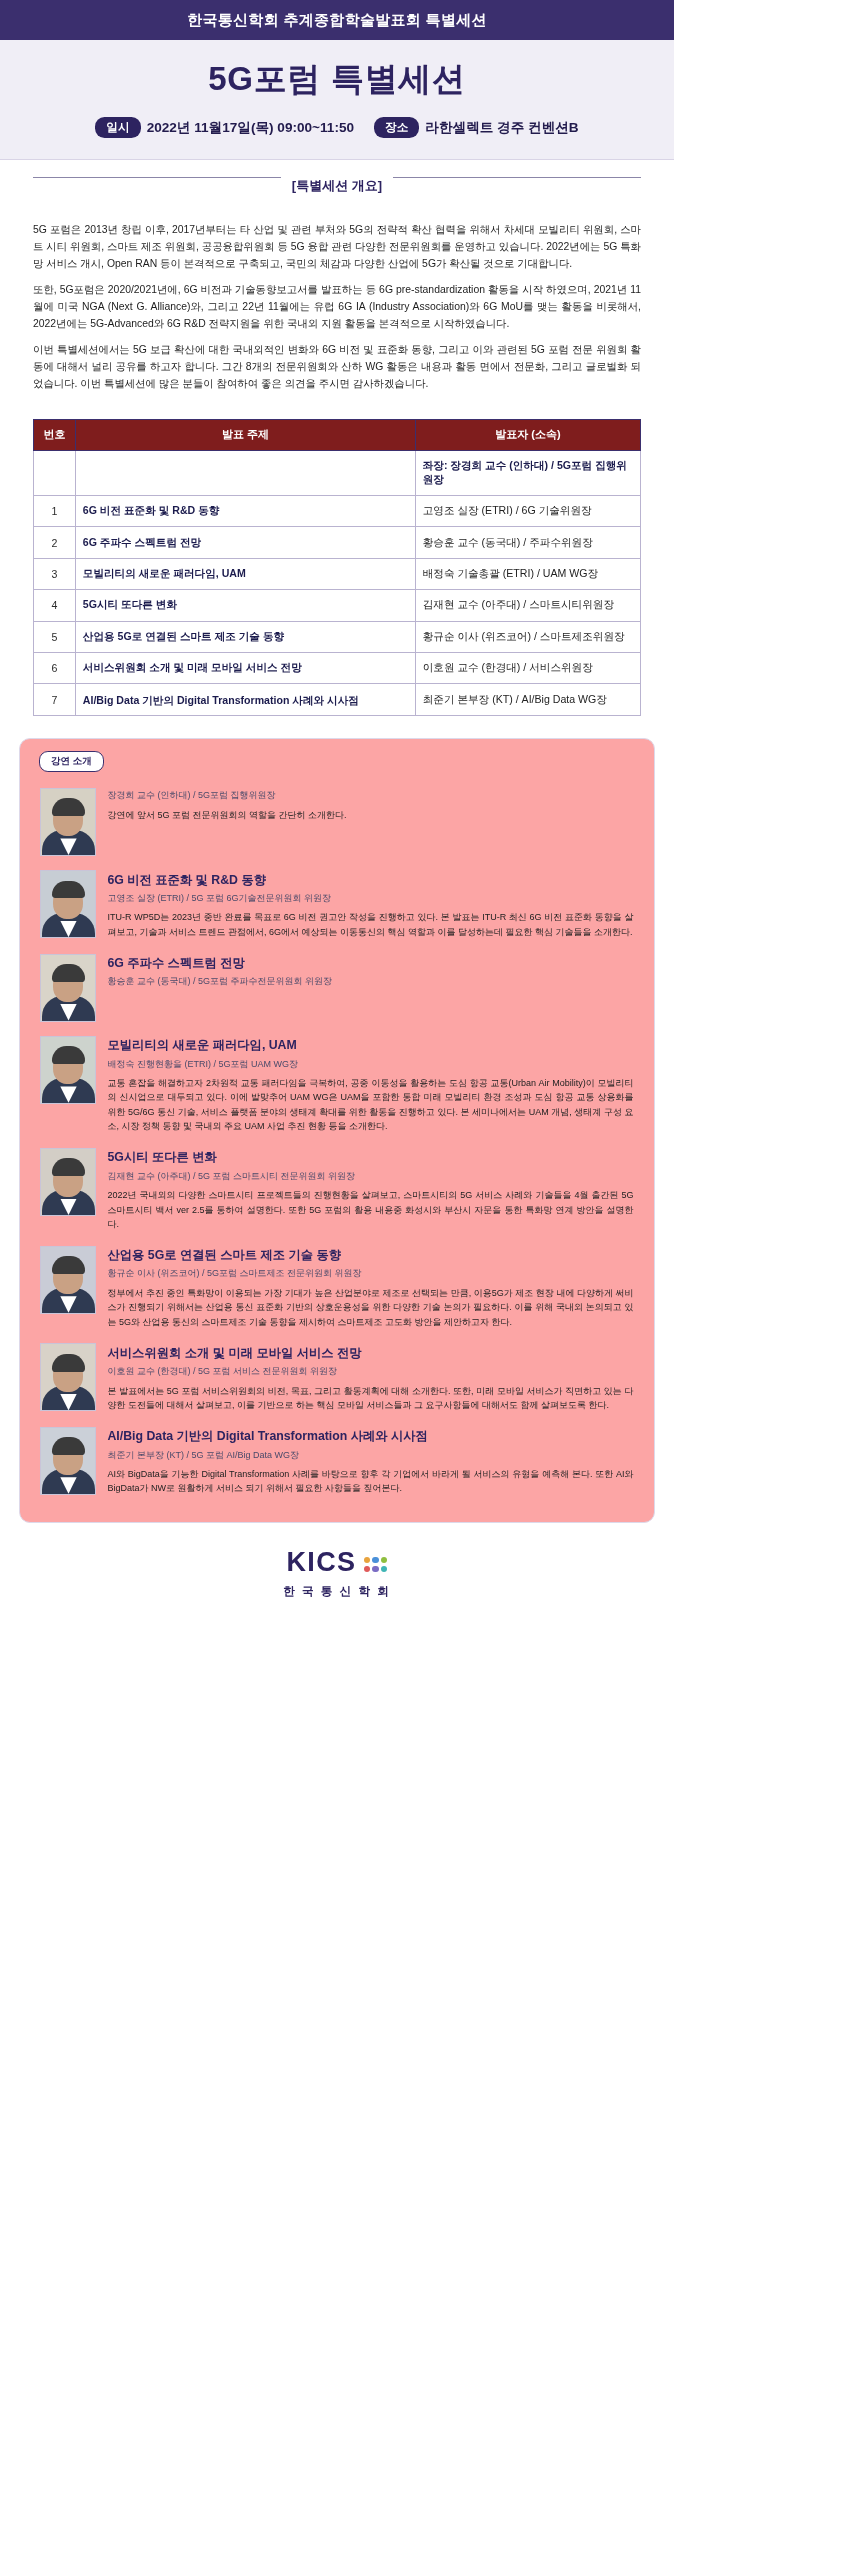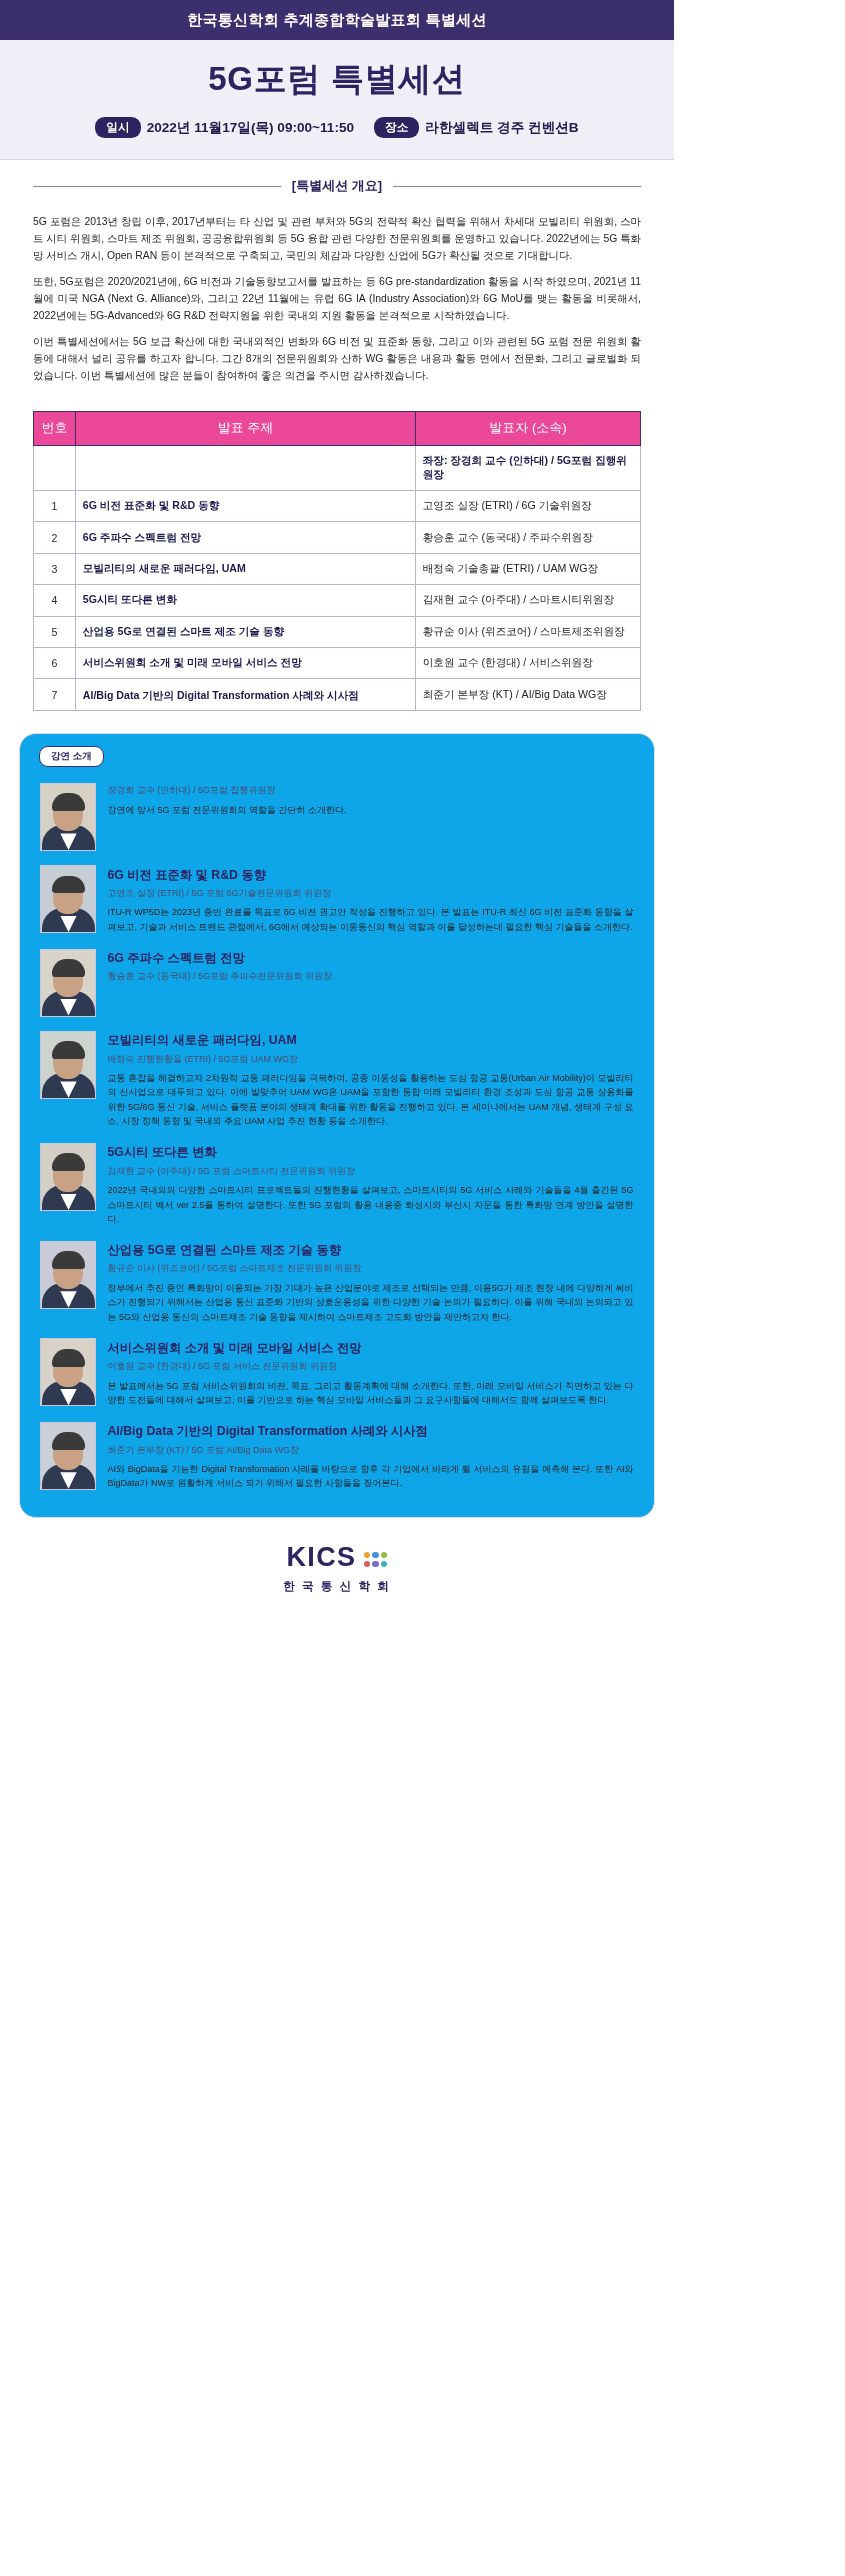--- a/index.html
+++ b/index.html
@@ -61,23 +61,23 @@
     vertical-align:middle;
   }
   .meta-item { display:flex; align-items:center; }
 
   
   .overview {
     padding:17.7px 33px 6.8px;
   }
   .section-title-line {
     display:flex;
-    align-items:center;
+    align-items:flex-start;
     gap:11px;
-    margin-bottom:19px;
+    margin-bottom:27px;
   }
   .section-title-line .rule {
     flex:1;
     height:0.7px;
     background:#8b86a8;
   }
   .section-title-line .txt {
     font-size:13px;
     font-weight:bold;
     color:#2d2360;
@@ -94,46 +94,46 @@
   
   .program {
     padding:9.5px 33px 4.1px;
   }
   table.prog {
     width:100%;
     border-collapse:collapse;
     font-size:10.6px;
   }
   table.prog th {
-    background:#ec4899;
+    background:#7f1d1d;
     color:#ffffff;
-    font-weight:normal;
+    font-weight:bold;
     padding:7.5px 4.1px;
     border:0.7px solid #3b2f6e;
-    font-size:13px;
+    font-size:11px;
   }
   table.prog td {
     border:0.7px solid #b9b3d0;
     padding:8.2px 6.8px;
     vertical-align:middle;
     background:#ffffff;
   }
   .c-no { width:42px; text-align:center; color:#2b2b2b; }
   .c-topic { width:56%; font-weight:bold; color:#1b1b4d; }
   .c-speaker { color:#222222; }
   .chair-row td { font-weight:bold; color:#1b1b4d; }
   .chair-row .c-topic { border-right:0.7px solid #b9b3d0; }
   .topic-two-line { line-height:1.35; }
 
   
   .speakers {
     margin:17.7px 19px 6.8px;
-    background:#0ea5e9;
+    background:#fca5a5;
     border:0.7px solid #ddd9ea;
-    border-radius:17px;
+    border-radius:11px;
     padding:11px 16.4px 17.7px;
     position:relative;
   }
   .tag {
     display:inline-block;
     background:#ffffff;
     border:1px solid #3b2f6e;
     color:#2d2360;
     font-size:9.5px;
     font-weight:bold;

